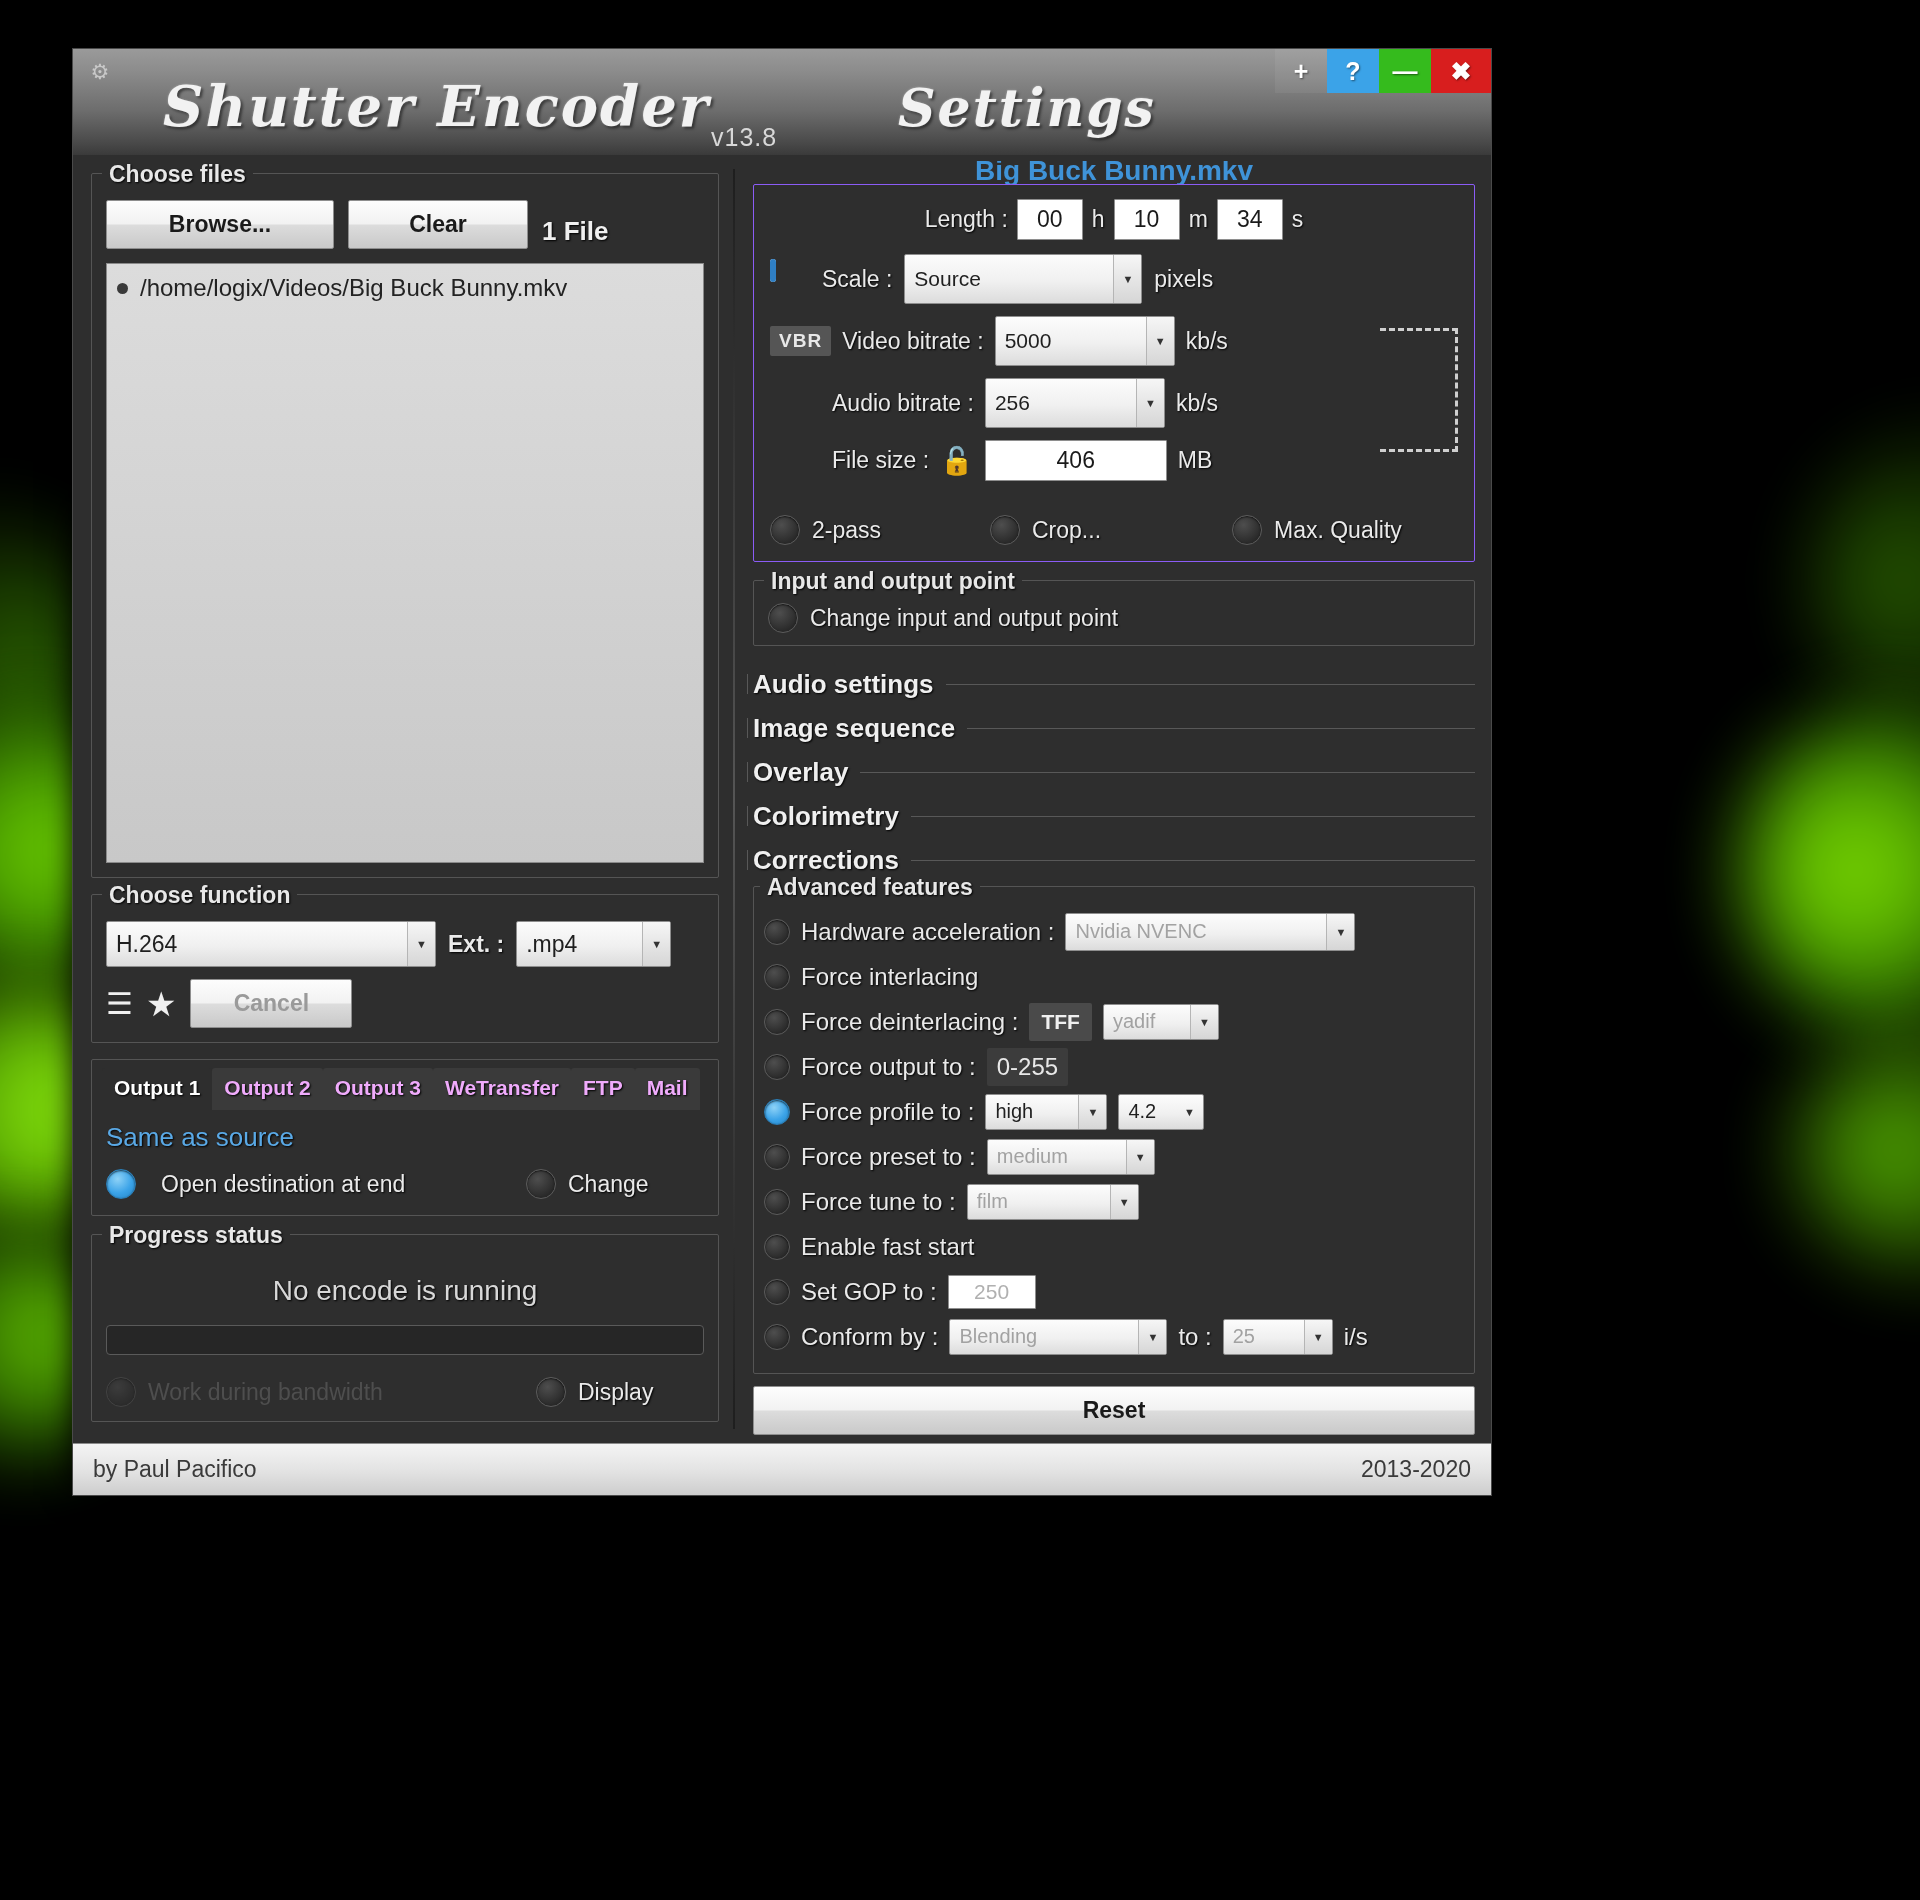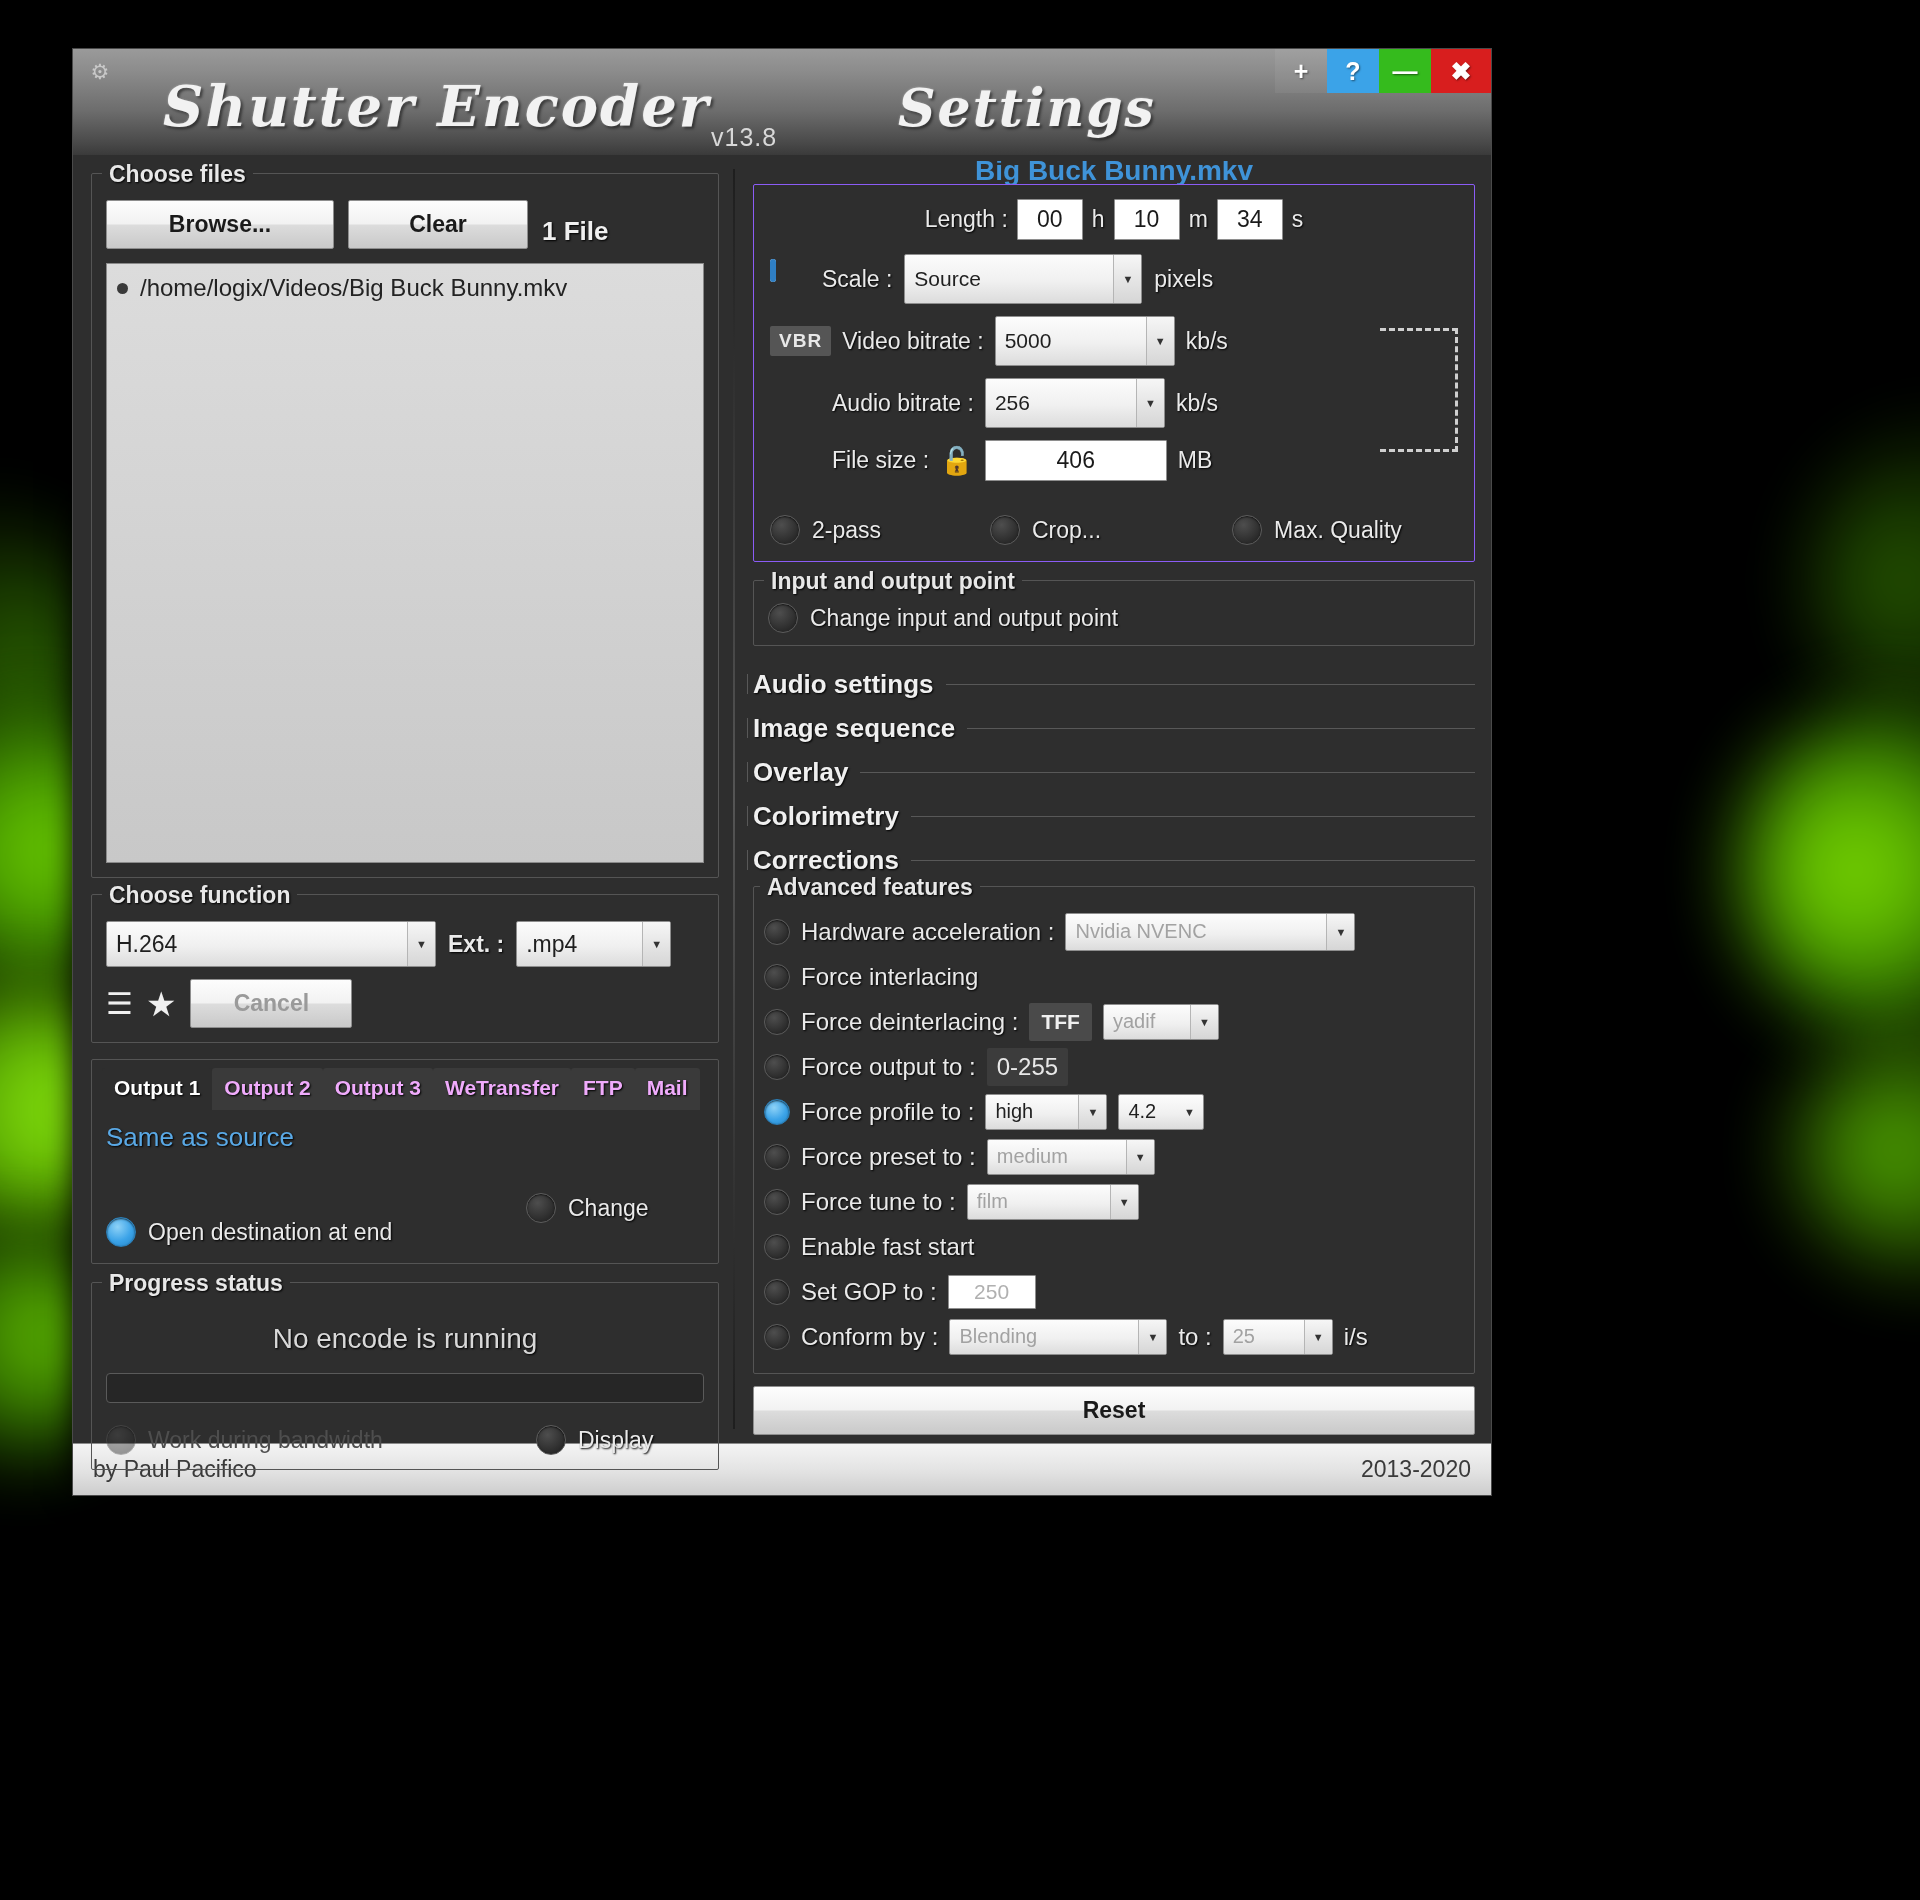--- a/index.html
+++ b/index.html
@@ -397,21 +397,21 @@
           <div class="otab inactive">Output 2</div>
           <div class="otab inactive">Output 3</div>
           <div class="otab inactive">WeTransfer</div>
           <div class="otab inactive">FTP</div>
           <div class="otab inactive">Mail</div>
         </div>
 
         <div id="same-as-source">Same as source</div>
 
         <div class="row" style="padding:16px 14px 0 14px; gap:0;">
-          <div class="row" style="gap:12px; width:420px;margin-top:48px;">
+          <div class="row" style="gap:25px; width:420px;">
             <span class="radio on"></span>
             <span class="lbl">Open destination at end</span>
           </div>
           <div class="row" style="gap:12px;">
             <span class="radio"></span>
             <span class="lbl">Change</span>
           </div>
         </div>
       </div>
 

